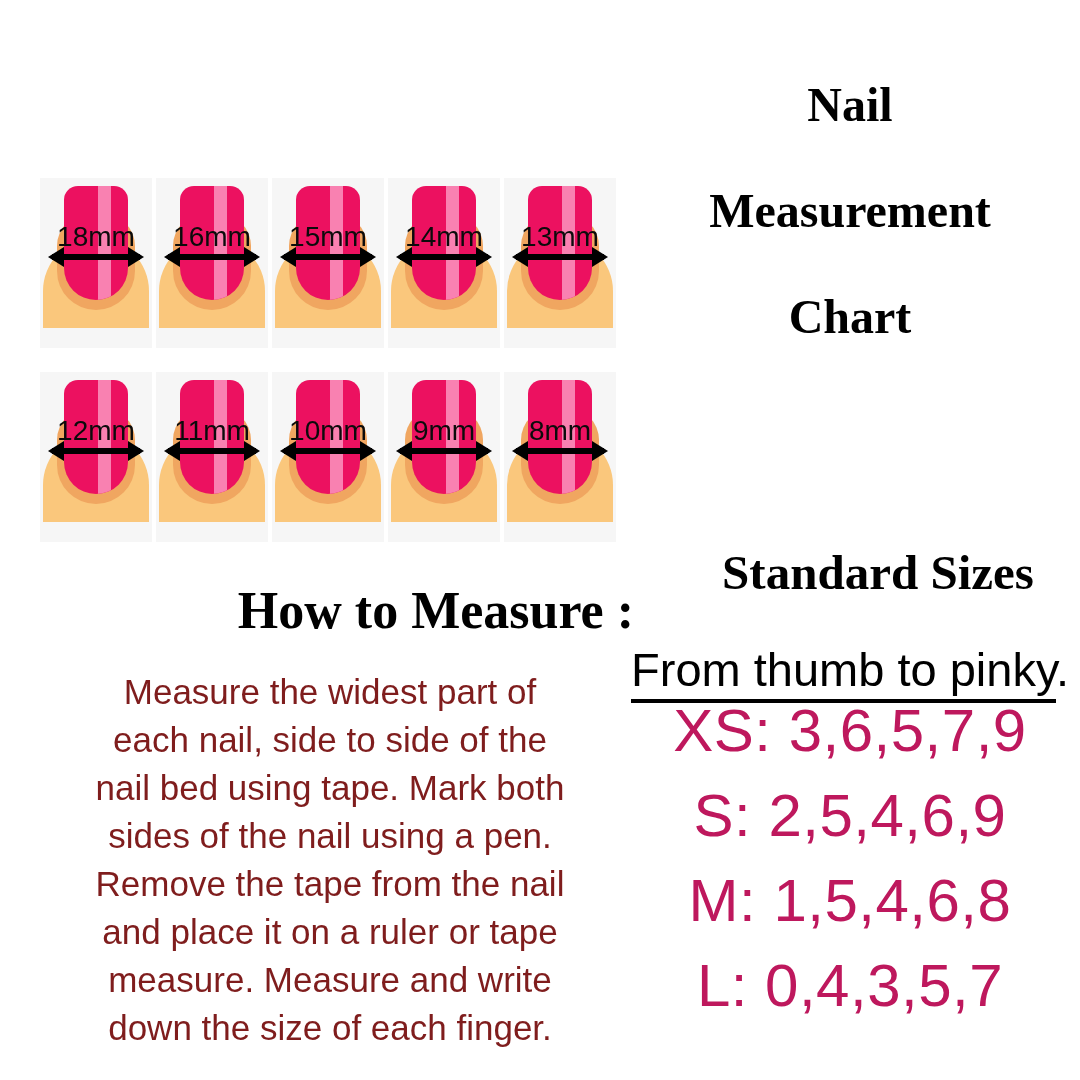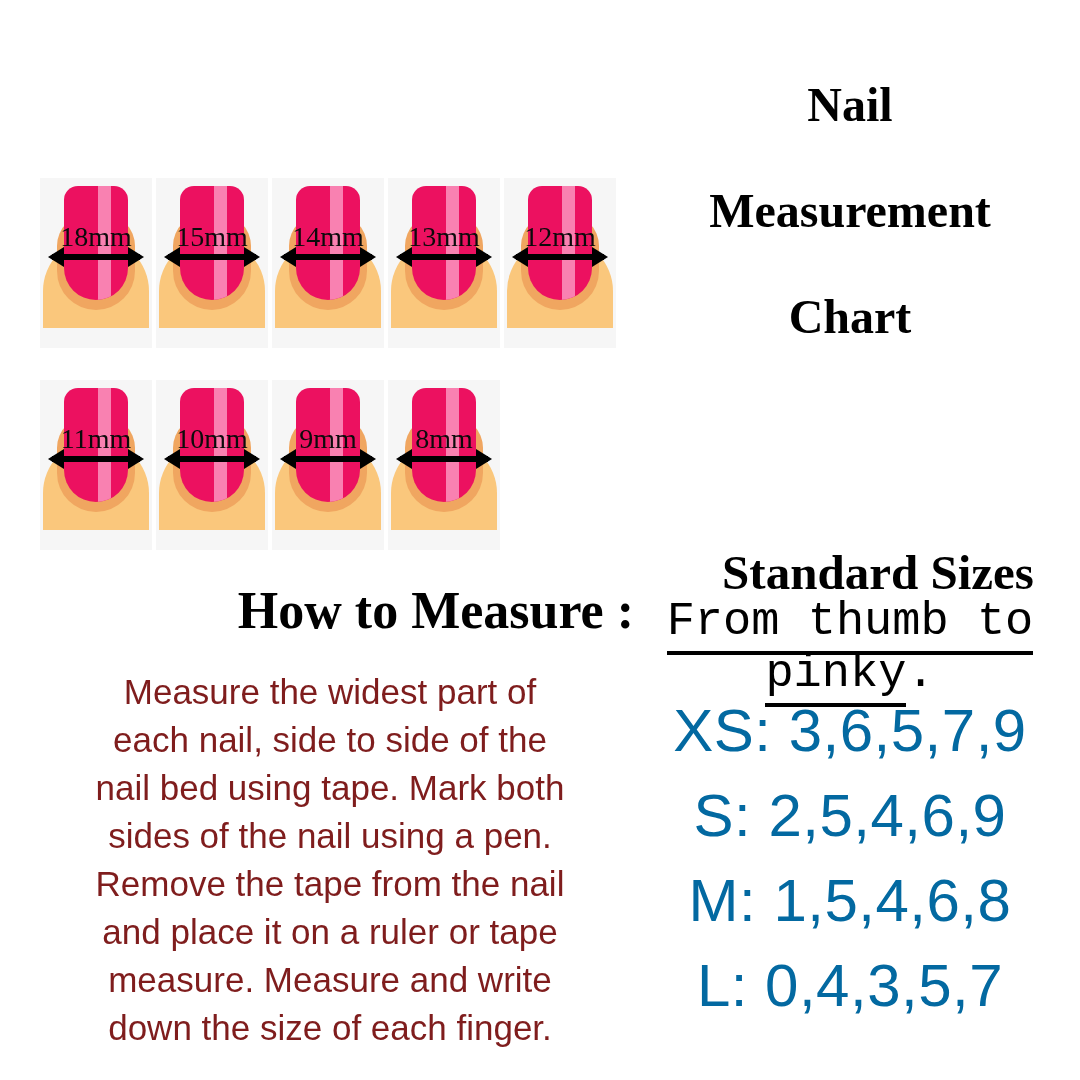--- a/index.html
+++ b/index.html
@@ -18,22 +18,21 @@
     --finger:#fac77c;
     --shadow:#f0a660;
     --tile:#f6f6f6;
   }
 
   
   .grid{
     position:absolute; left:40px; top:178px;
     display:grid;
     grid-template-columns:repeat(5,112px);
-    gap:32px 4px;
-    font-family:Liberation Serif, serif;
+    gap:24px 4px;
   }
   .tile{
     position:relative; width:112px; height:170px;
     background:var(--tile);
     overflow:hidden;
   }
   .finger{
     position:absolute; left:3px; right:3px; top:60px; height:90px;
     background:var(--finger);
     border-radius:54px 54px 0 0;
@@ -89,33 +88,33 @@
     text-align:center; white-space:pre-line;
     color:#7f1d1d;
   }
   .std-heading{
     position:absolute; left:648px; top:540px; width:460px;
     font-family:"Liberation Serif", serif;
     font-size:49px; line-height:66px;
     text-align:center;
   }
   .std-subheading{
-    position:absolute; left:620px; top:596px; width:460px;
-    font-family:Liberation Mono, monospace;
+    position:absolute; left:620px; top:644px; width:460px;
+    font-family:Liberation Sans, sans-serif;
     font-size:47px; line-height:52px;
     text-align:center;
   }
   .std-subheading .ul{
     border-bottom:4px solid #000;
     padding-bottom:3px;
   }
   .std-list{
     position:absolute; left:620px; top:688px; width:460px;
     font-size:60px; line-height:85px;
-    text-align:center; color:#0369a1;
+    text-align:center; color:#be185d;
     letter-spacing:0.5px;
   }
 </style>
 </head>
 <body>
 
 <h1 class="main-title">Nail
 Measurement
 Chart</h1>
 
@@ -124,20 +123,29 @@
   <div class="tile">
     <div class="finger"></div>
     <div class="nail-shadow"></div>
     <div class="nail">
         <div class="shine"></div>
       </div>
     <div class="mm">18mm</div>
     <div class="arrow"></div>
   </div>
 
+  <div class="tile">
+    <div class="finger"></div>
+    <div class="nail-shadow"></div>
+    <div class="nail">
+        <div class="shine"></div>
+      </div>
+    <div class="mm">16mm</div>
+    <div class="arrow"></div>
+  </div>
 
   <div class="tile">
     <div class="finger"></div>
     <div class="nail-shadow"></div>
     <div class="nail">
         <div class="shine"></div>
       </div>
     <div class="mm">15mm</div>
     <div class="arrow"></div>
   </div>

